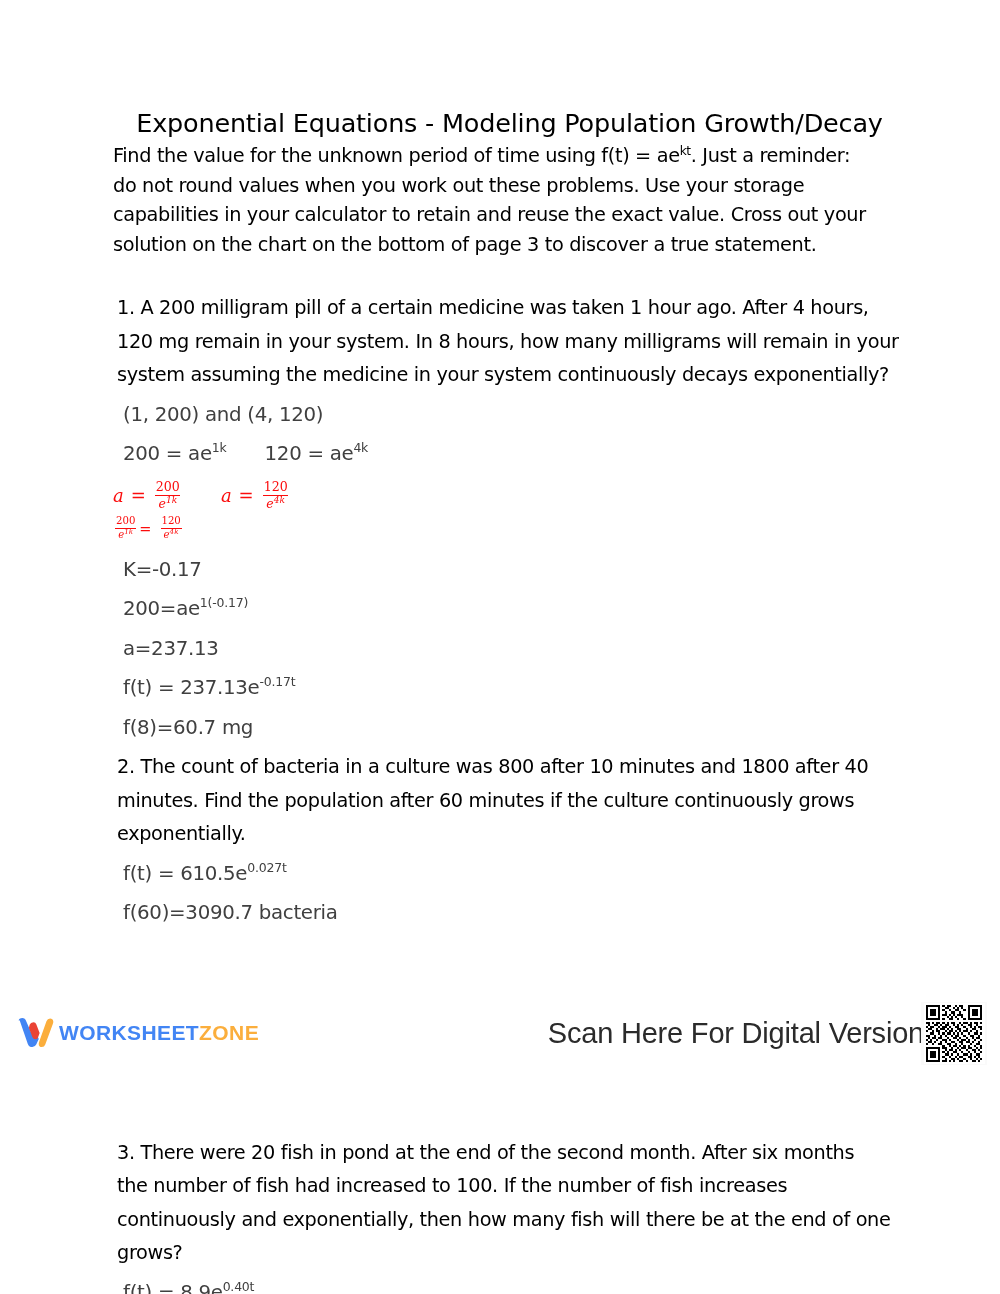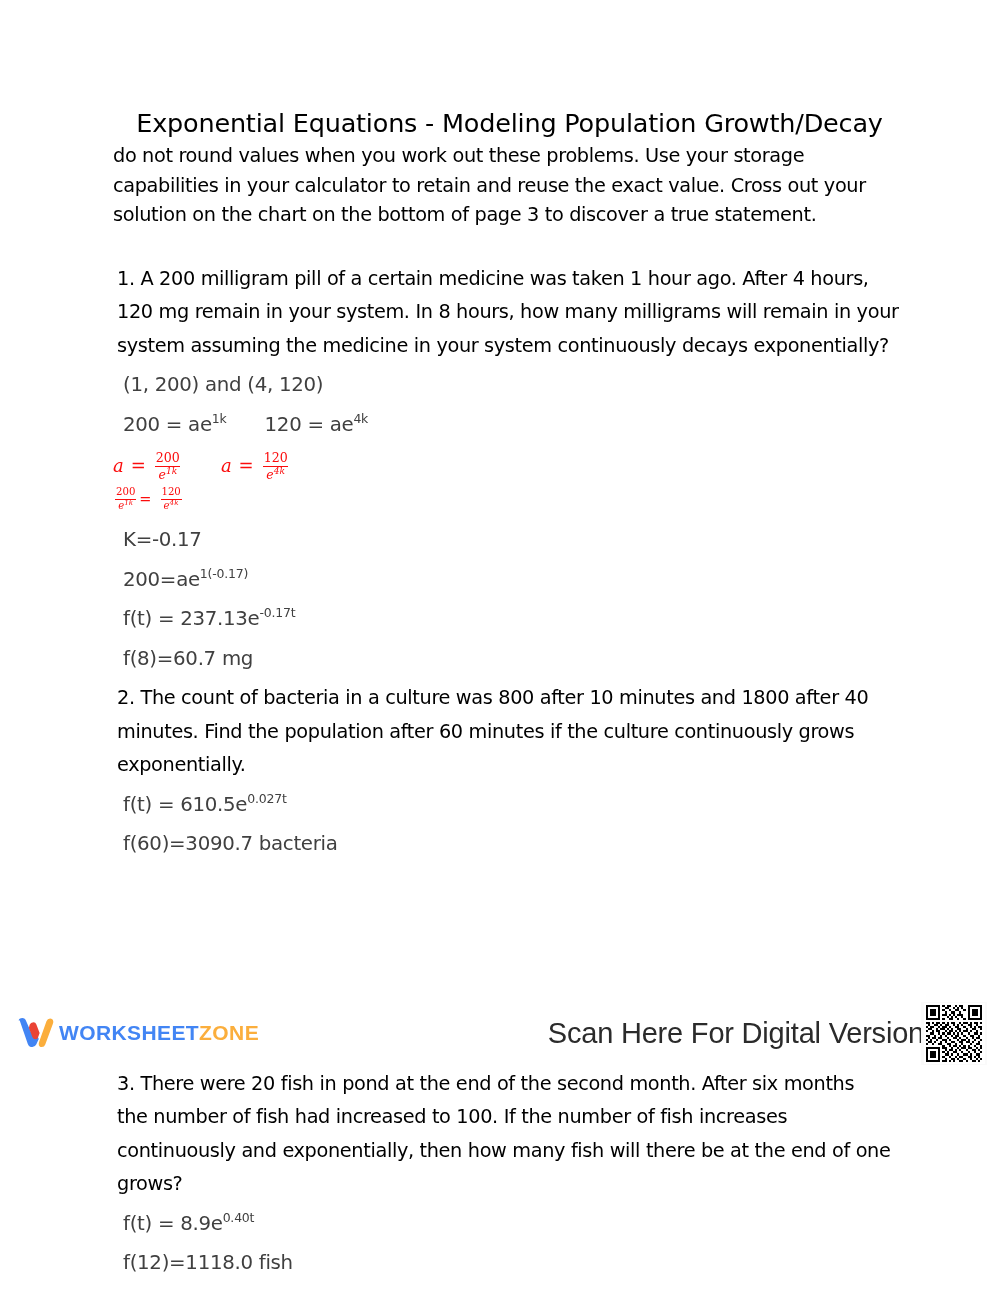--- a/index.html
+++ b/index.html
@@ -179,20 +179,21 @@
 </head>
 <body>
 
 <div class="page">
 
   <div class="content">
 
     <h1 class="worksheet-title">Exponential Equations - Modeling Population Growth/Decay</h1>
 
     <div class="intro">
+      <p class="body-line"><span>Find the value for the unknown period of time using f(t) = ae</span><sup>kt</sup><span>.  Just a reminder:</span></p>
       <p class="body-line">do not round values when you work out these problems.  Use your storage</p>
       <p class="body-line">capabilities in your calculator to retain and reuse the exact value.  Cross out your</p>
       <p class="body-line">solution on the chart on the bottom of page 3 to discover a true statement.</p>
     </div>
 
     <div class="gap-sm"></div>
 
     <div>
       <p class="body-line">1.  A 200 milligram pill of a certain medicine was taken 1 hour ago.  After 4 hours,</p>
       <p class="body-line">120 mg remain in your system.  In 8 hours, how many milligrams will remain in your</p>
@@ -225,20 +226,21 @@
         </span>
         <span class="meq">=</span>
         <span class="frac">
           <span class="num">120</span>
           <span class="den"><span>e</span><sup>4k</sup></span>
         </span>
       </div>
 
       <p class="sol">K=-0.17</p>
       <p class="sol"><span>200=ae</span><sup>1(-0.17)</sup></p>
+      <p class="sol">a=237.13</p>
       <p class="sol"><span>f(t) = 237.13e</span><sup>-0.17t</sup></p>
       <p class="sol">f(8)=60.7 mg</p>
     </div>
 
     <div>
       <p class="body-line">2.  The count of bacteria in a culture was 800 after 10 minutes and 1800 after 40</p>
       <p class="body-line">minutes.  Find the population after 60 minutes if the culture continuously grows</p>
       <p class="body-line">exponentially.</p>
       <p class="sol"><span>f(t) = 610.5e</span><sup>0.027t</sup></p>
       <p class="sol">f(60)=3090.7 bacteria</p>

